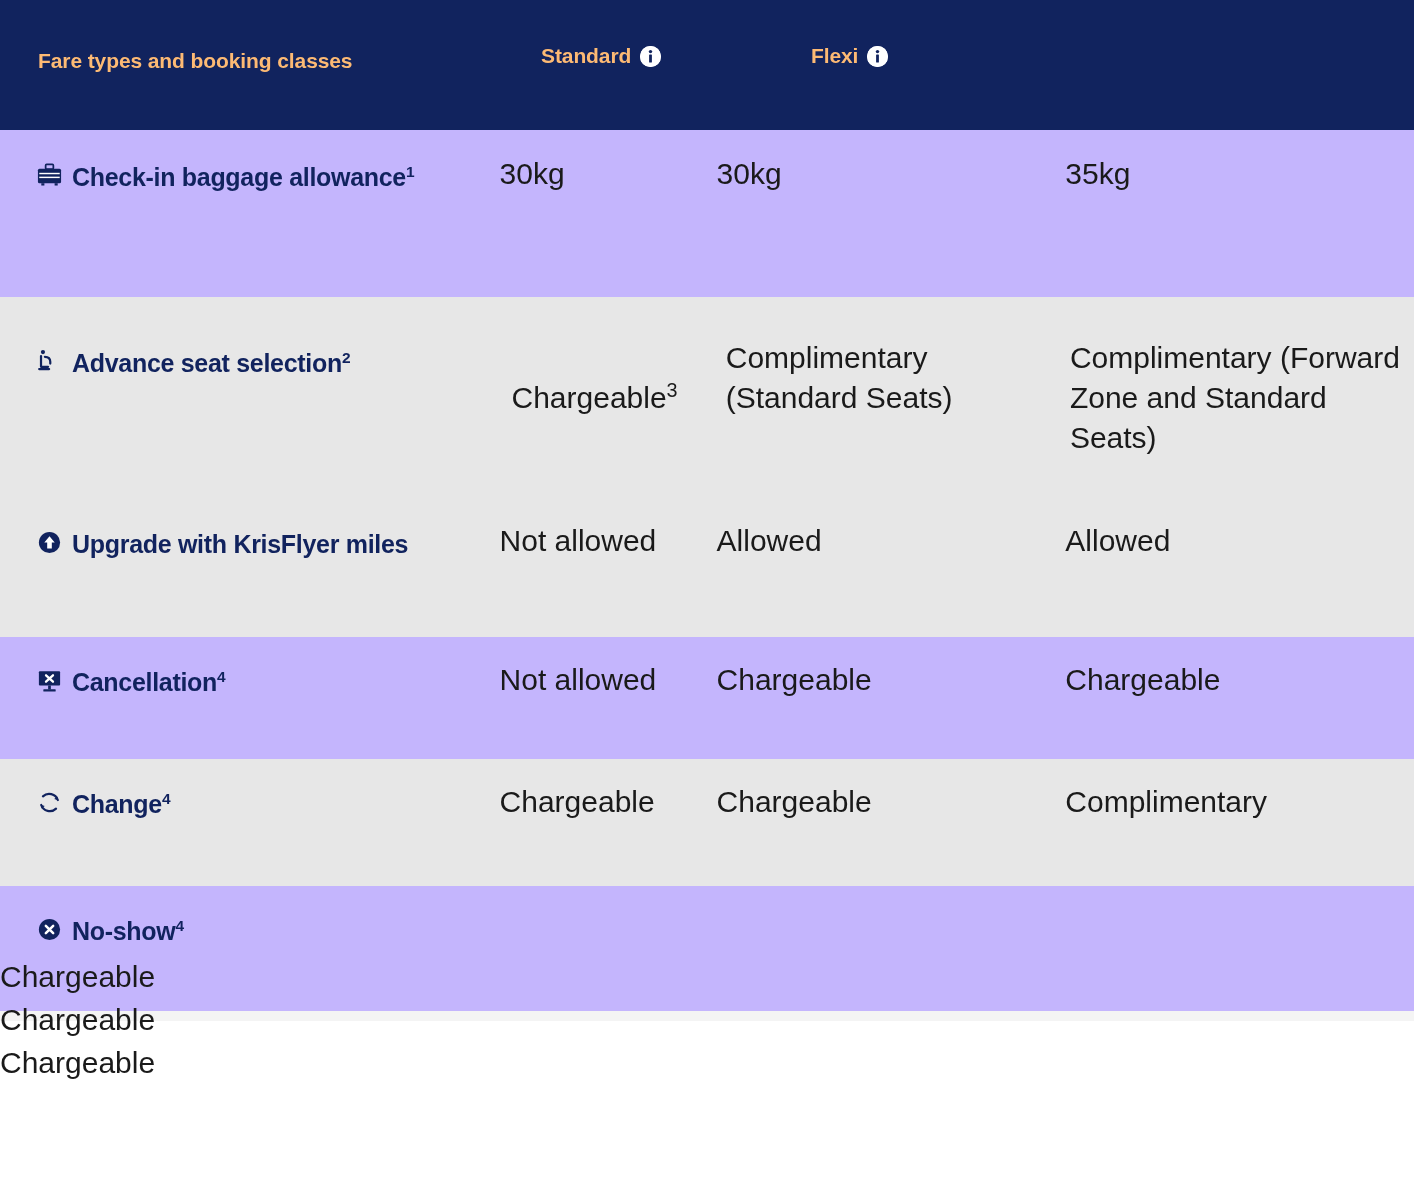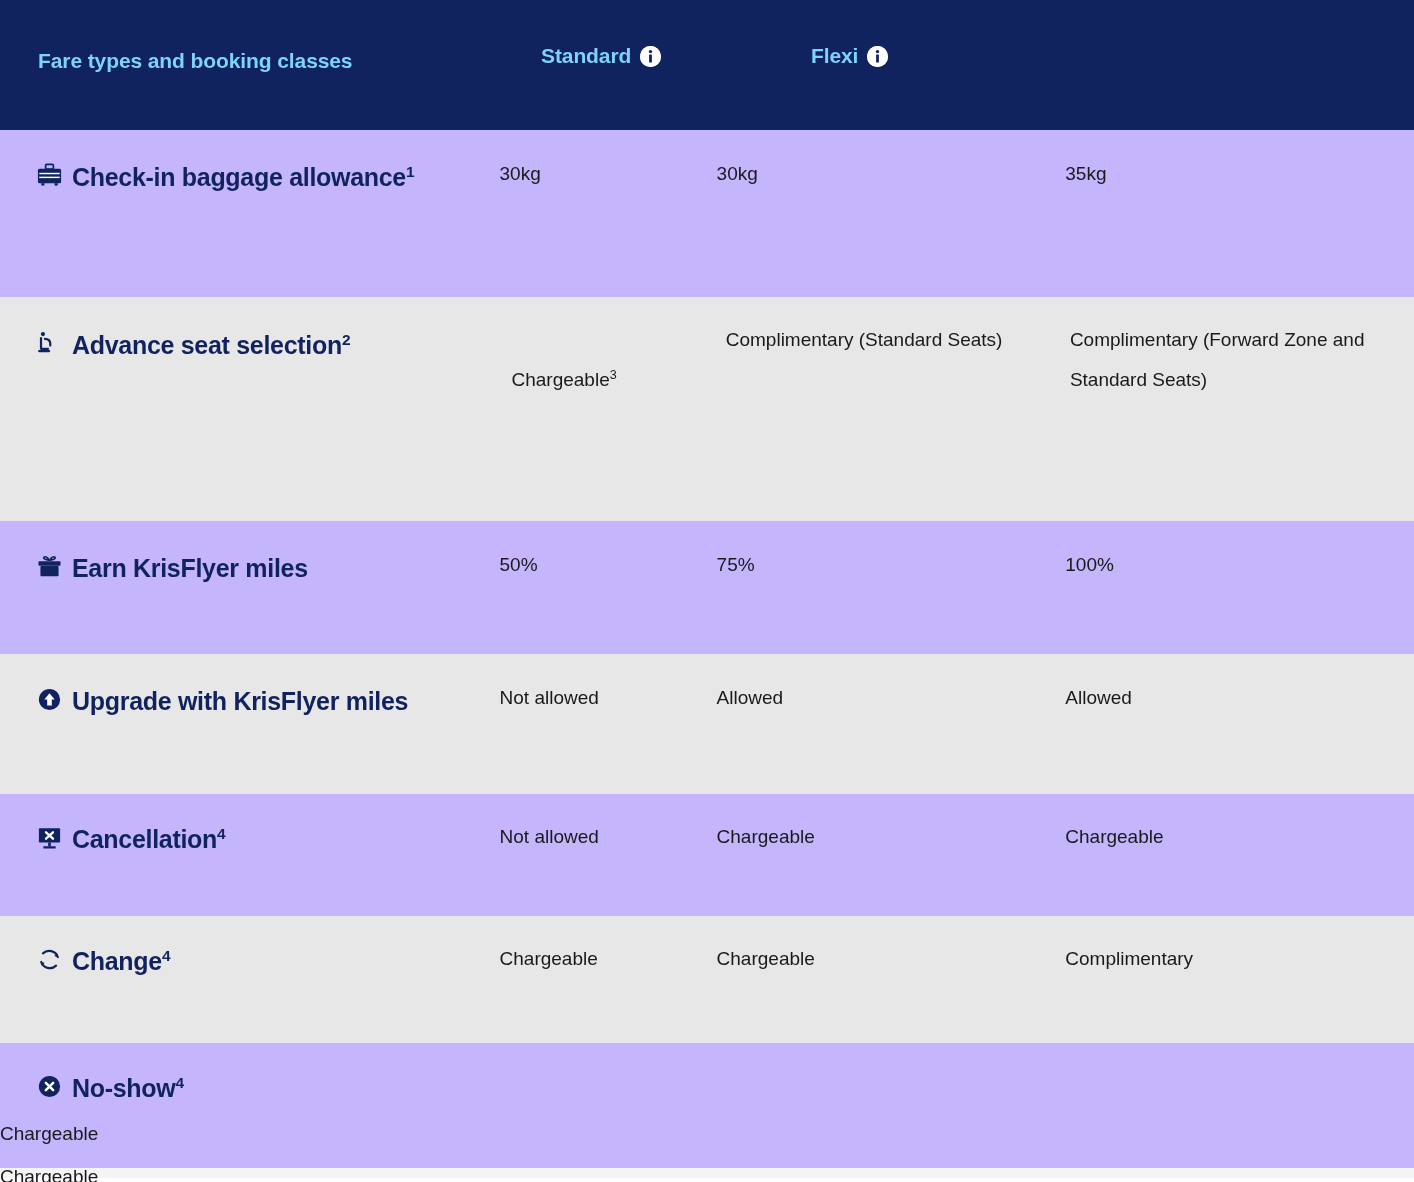--- a/index.html
+++ b/index.html
@@ -21,21 +21,21 @@
 
   
   .table-header {
     background: #11235e;
     height: 130px;
     display: flex;
     align-items: center;
     box-sizing: border-box;
   }
   .th {
-    color: #7dd3fc;
+    color: #fdba74;
     font-size: 21px;
     font-weight: bold;
     letter-spacing: -0.1px;
     display: flex;
     align-items: center;
     box-sizing: border-box;
   }
   .th-feature {
     width: 541px;
     padding-left: 38px;
@@ -97,36 +97,36 @@
     width: 27px;
     height: 27px;
   }
   .feat-icon svg { display: block; width: 100%; height: 100%; }
 
   .cell-val {
     width: 236px;
     box-sizing: border-box;
     padding-right: 14px;
     color: #1a1a1a;
-    font-size: 19px;
+    font-size: 30px;
     line-height: 40px;
     font-weight: normal;
   }
   .cell-val.wide { width: 380px; }
 
   sup {
     font-size: 0.62em;
     vertical-align: super;
     line-height: 0;
   }
   .cell-val sup { font-size: 0.66em; }
 
   
   .r1 { height: 167px; padding-top: 24px; }
-  .r2 { height: 224px; }
+  .r2 { height: 200px; padding-top: 18px; }
   .r3 { height: 133px; padding-top: 24px; }
   .r4 { height: 140px; padding-top: 24px; }
   .r5 { height: 122px; padding-top: 20px; }
   .r6 { height: 127px; padding-top: 20px; }
   .r7 { height: 125px; padding-top: 20px; flex-direction: column; }
 
   .r2 .cell-feature { padding-top: 25px; }
   .r2 .cell-val     { padding-top: 23px; }
   .r2 .cell-val.first { padding-top: 63px; margin-left: 18px; }
 
@@ -203,37 +203,20 @@
             <path d="M3.3 21.8 L13.6 21.8" fill="none" stroke="#11235e" stroke-width="2.3" stroke-linecap="round"></path>
           </svg>
         </span><span>Advance seat selection</span><sup>2</sup>
       </span>
     </div>
     <div class="cell-val first"><span>Chargeable</span><sup>3</sup></div>
     <div class="cell-val wide"><span>Complimentary (Standard Seats)</span></div>
     <div class="cell-val wide"><span>Complimentary (Forward Zone and Standard Seats)</span></div>
   </div>
 
-  <div class="row r3">
-    <div class="cell-feature">
-      <span class="feature-inner">
-        <span class="feat-icon">
-          <svg viewBox="0 0 28 28" aria-hidden="true">
-            <path d="M13.6 7.4 C12.2 4.4 9.6 3.2 8.4 4.3 C7.2 5.4 9.2 7.1 13.6 7.4 Z" fill="none" stroke="#11235e" stroke-width="1.7"></path>
-            <path d="M14.4 7.4 C15.8 4.4 18.4 3.2 19.6 4.3 C20.8 5.4 18.8 7.1 14.4 7.4 Z" fill="none" stroke="#11235e" stroke-width="1.7"></path>
-            <rect x="2.6" y="8.6" width="22.8" height="4.6" rx="0.8" fill="#11235e"></rect>
-            <rect x="4.6" y="13.6" width="18.8" height="10.4" rx="0.8" fill="#11235e"></rect>
-          </svg>
-        </span><span>Earn KrisFlyer miles</span><sup></sup>
-      </span>
-    </div>
-    <div class="cell-val first"><span>50%</span></div>
-    <div class="cell-val wide"><span>75%</span></div>
-    <div class="cell-val wide"><span>100%</span></div>
-  </div>
 
   <div class="row r4 shaded">
     <div class="cell-feature">
       <span class="feature-inner">
         <span class="feat-icon">
           <svg viewBox="0 0 28 28" aria-hidden="true">
             <circle cx="14" cy="14" r="11" fill="#11235e"></circle>
             <path d="M14 7.6 L19.4 14 L16.4 14 L16.4 20.2 L11.6 20.2 L11.6 14 L8.6 14 Z" fill="#ffffff"></path>
           </svg>
         </span><span>Upgrade with KrisFlyer miles</span><sup></sup>

